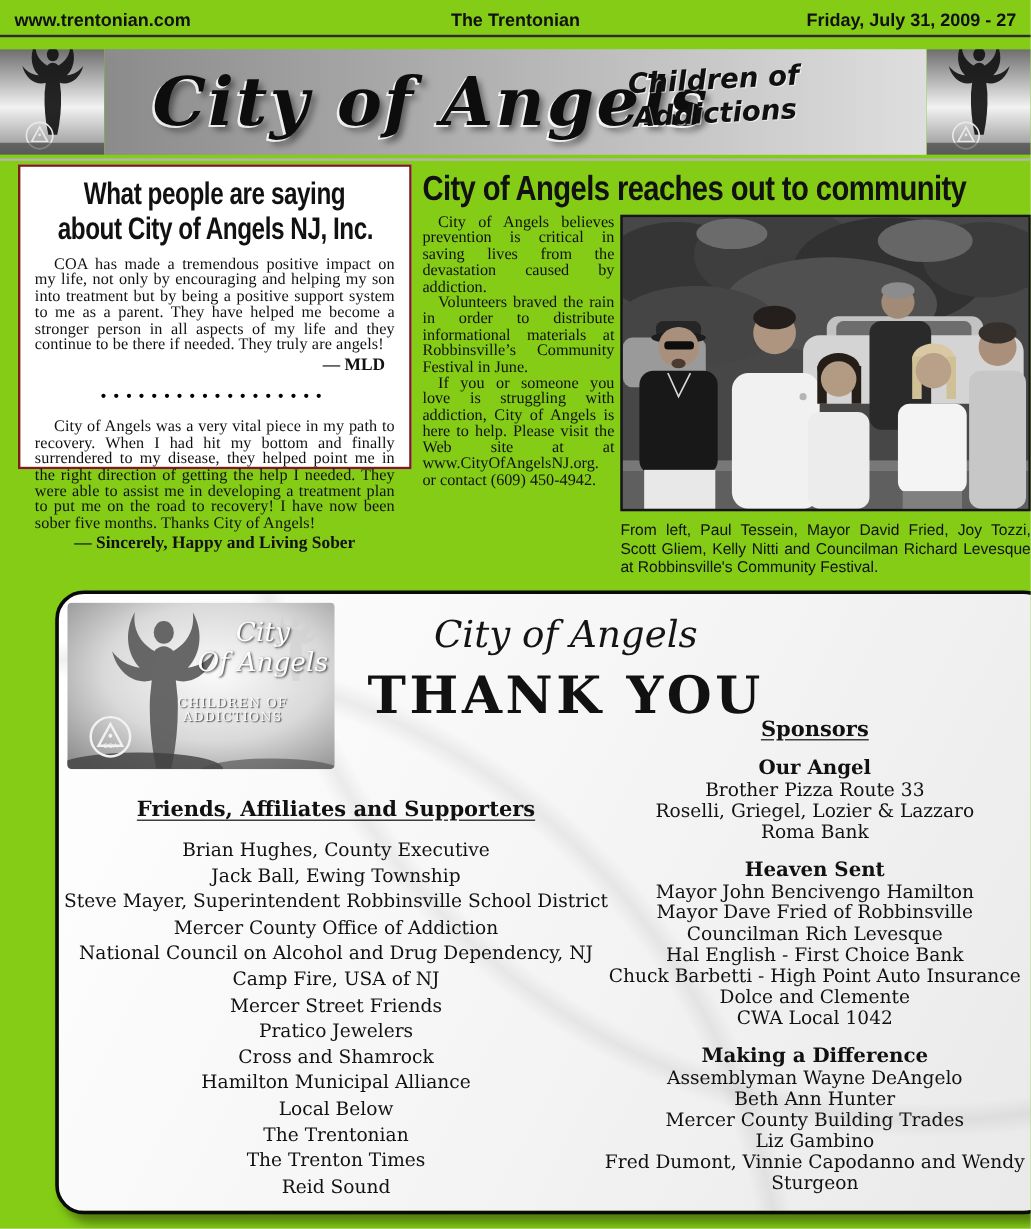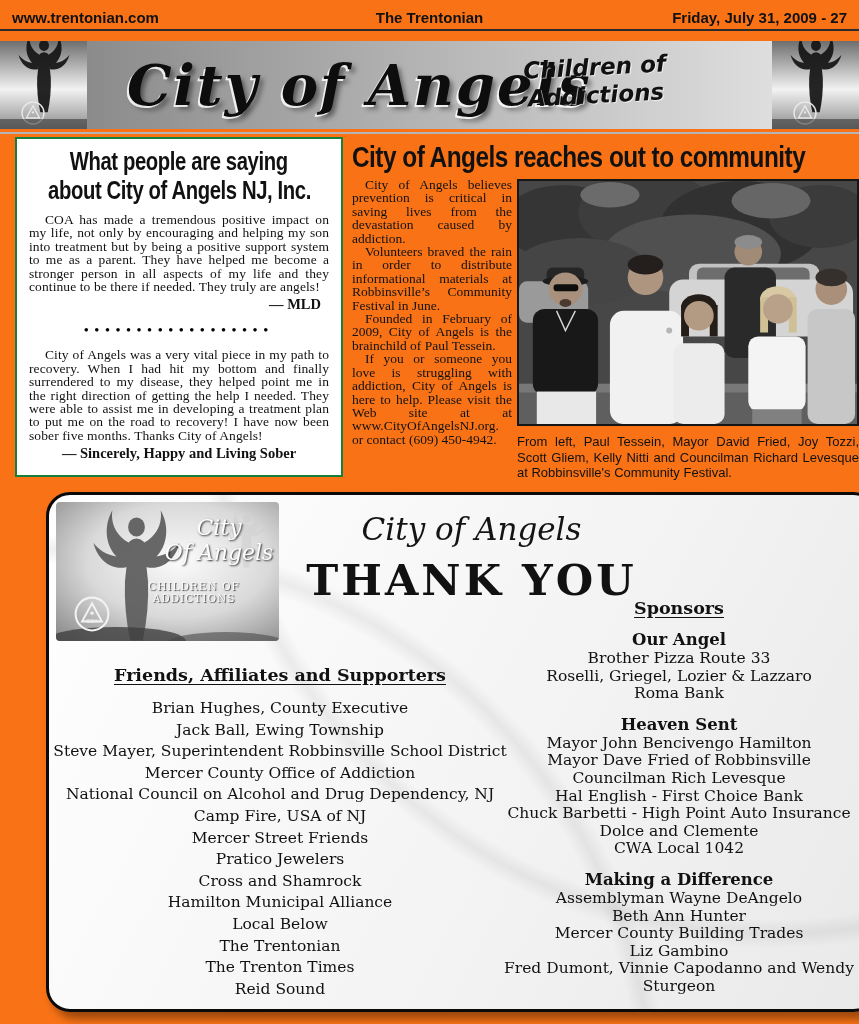--- a/index.html
+++ b/index.html
@@ -1,19 +1,19 @@
 <!DOCTYPE html>
 <html><head>
 <meta charset="utf-8">
 <style>
   * { margin:0; padding:0; box-sizing:border-box; }
   html,body { background:#e8e8e8; }
   .page {
     position:relative; width:859px; height:1024px; margin:0 auto;
-    background:#f97316; overflow:hidden; color:#111;
+    background:#84cc16; overflow:hidden; color:#111;
     font-family:"Liberation Serif", serif;
   }
   
   .masthead {
     position:absolute; top:0; left:0; right:0; height:31px;
     display:flex; align-items:center; padding:6px 12px 0 12px;
     font-family:"Liberation Sans", sans-serif; font-weight:bold; font-size:15px;
     border-bottom:2px solid #2b2b2b;
   }
   .masthead .m-left  { flex:1; text-align:left; }
@@ -39,22 +39,22 @@
   }
   .banner-sub {
     position:absolute; right:105px; top:12px; text-align:center;
     font-family:"DejaVu Sans", sans-serif; font-style:italic; font-weight:bold;
     font-size:23px; line-height:28px; color:#101010; transform:rotate(-3deg);
     text-shadow:1px 1px 0 rgba(255,255,255,.6);
   }
   .banner-rule { position:absolute; top:132px; left:0; right:0; height:2px; background:#b4b4b4; }
   
   .quote-box {
-    position:absolute; left:15px; top:137px; width:328px; height:340px;
-    border:2px solid #15803d; background:#fff; padding:6px 12px;
+    position:absolute; left:15px; top:137px; width:328px; height:254px;
+    border:2px solid #7f1d1d; background:#fff; padding:6px 12px;
   }
   .qb-title { display:flex; flex-direction:column; align-items:center; margin:2px 0 8px 0; }
   .qb-title-line {
     font-family:"Liberation Sans", sans-serif; font-weight:bold;
     font-size:26px; line-height:29px; white-space:nowrap;
     transform:scaleX(.78); letter-spacing:-0.5px;
   }
   .quote {
     font-size:13.5px; line-height:13.4px; text-align:justify; text-indent:16px;
     letter-spacing:.1px;
@@ -222,21 +222,20 @@
     <div class="dots">••••••••••••••••••</div>
     <p class="quote">City of Angels was a very vital piece in my path to recovery. When I had hit my bottom and finally surrendered to my disease, they helped point me in the right direction of getting the help I needed. They were able to assist me in developing a treatment plan to put me on the road to recovery! I have now been sober five months. Thanks City of Angels!</p>
     <div class="attrib center">— Sincerely, Happy and Living Sober</div>
   </section>
 
   <section class="article">
     <h1 class="headline"><span>City of Angels reaches out to community</span></h1>
     <div class="article-col">
       <p>City of Angels believes prevention is critical in saving lives from the devastation caused by addiction.</p>
       <p>Volunteers braved the rain in order to distribute informational materials at Robbinsville’s Community Festival in June.</p>
-      <p>Founded in February of 2009, City of Angels is the brainchild of Paul Tessein.</p>
       <p>If you or someone you love is struggling with addiction, City of Angels is here to help. Please visit the Web site at at www.CityOfAngelsNJ.org. or contact (609) 450-4942.</p>
     </div>
     <figure class="photo">
       <svg viewBox="0 0 342 247" preserveAspectRatio="none">
         <rect width="342" height="247" fill="#474747"></rect>
         <g opacity="0.9">
           <ellipse cx="45" cy="42" rx="62" ry="38" fill="#343434"></ellipse>
           <ellipse cx="130" cy="32" rx="70" ry="42" fill="#3d3d3d"></ellipse>
           <ellipse cx="225" cy="46" rx="82" ry="46" fill="#2f2f2f"></ellipse>
           <ellipse cx="305" cy="36" rx="52" ry="32" fill="#3a3a3a"></ellipse>

